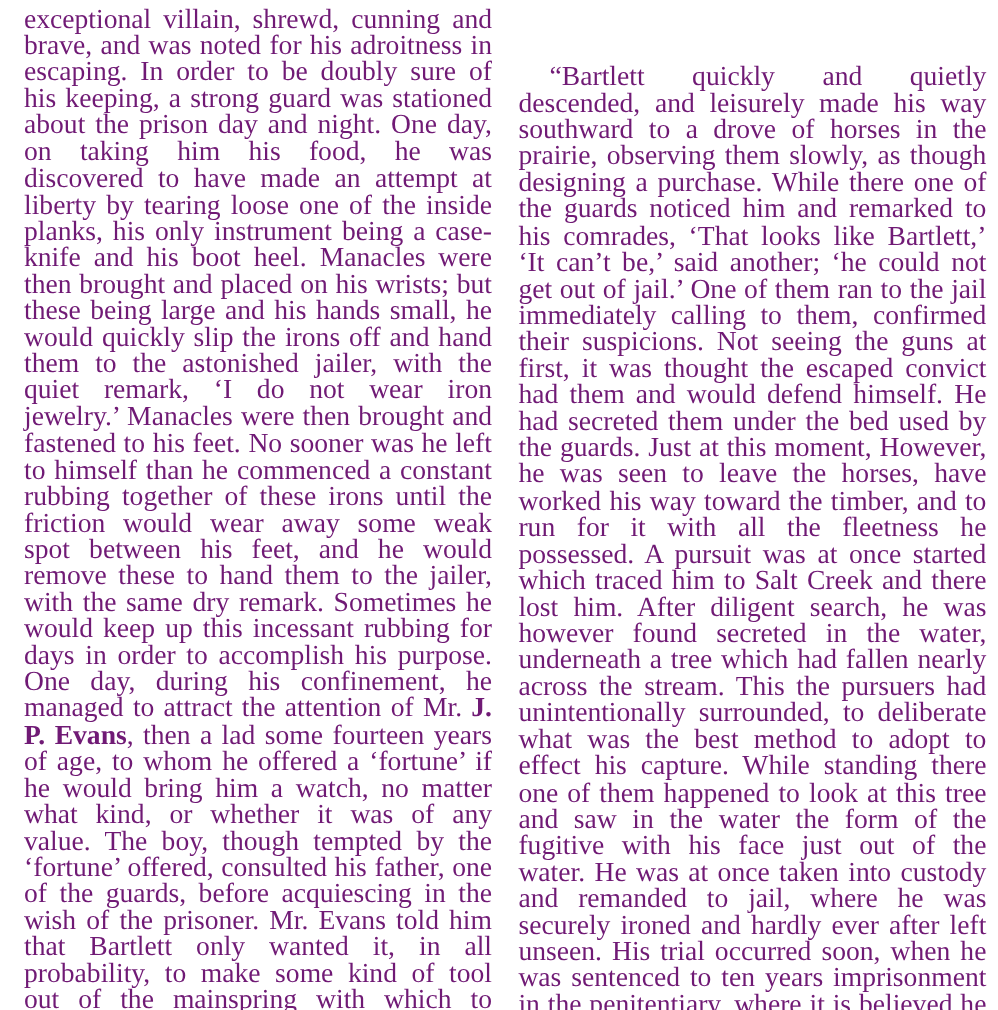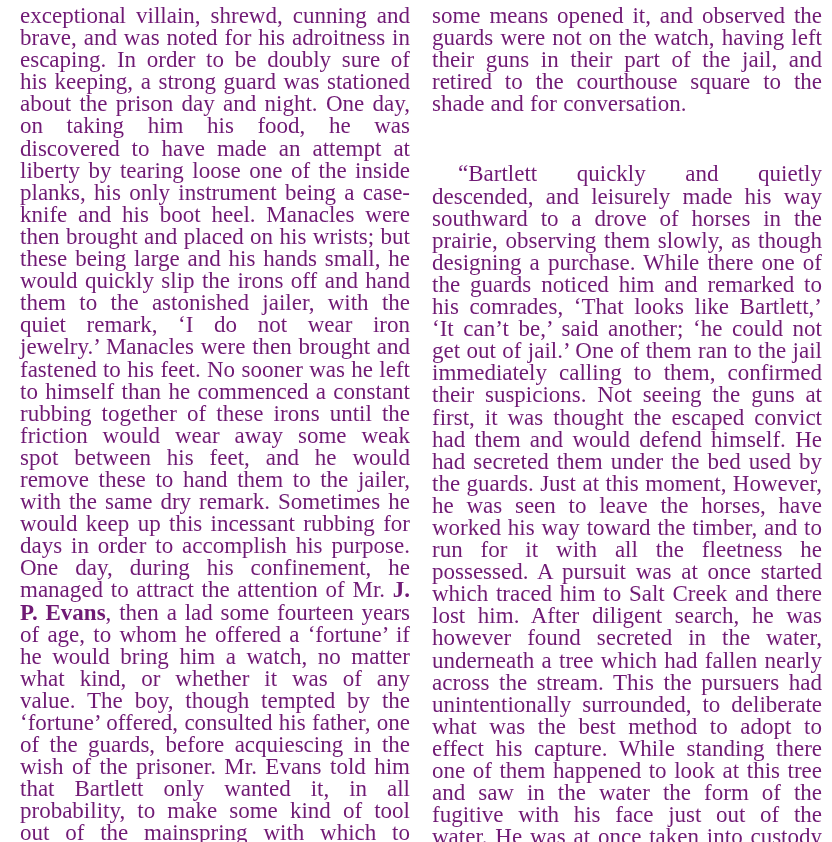--- a/index.html
+++ b/index.html
@@ -45,17 +45,16 @@
 </style>
 </head>
 <body>
 
 <div class="page">
   <div class="columns">
     <div class="text-column">
         <p><span>exceptional villain, shrewd, cunning and brave, and was noted for his adroitness in escaping. In order to be doubly sure of his keeping, a strong guard was stationed about the prison day and night. One day, on taking him his food, he was discovered to have made an attempt at liberty by tearing loose one of the inside planks, his only instrument being a case-knife and his boot heel. Manacles were then brought and placed on his wrists; but these being large and his hands small, he would quickly slip the irons off and hand them to the astonished jailer, with the quiet remark, ‘I do not wear iron jewelry.’ Manacles were then brought and fastened to his feet. No sooner was he left to himself than he commenced a constant rubbing together of these irons until the friction would wear away some weak spot between his feet, and he would remove these to hand them to the jailer, with the same dry remark. Sometimes he would keep up this incessant rubbing for days in order to accomplish his purpose. One day, during his confinement, he managed to attract the attention of Mr. </span><span class="bold">J. P. Evans</span><span>, then a lad some fourteen years of age, to whom he offered a ‘fortune’ if he would bring him a watch, no matter what kind, or whether it was of any value. The boy, though tempted by the ‘fortune’ offered, consulted his father, one of the guards, before acquiescing in the wish of the prisoner. Mr. Evans told him that Bartlett only wanted it, in all probability, to make some kind of tool out of the mainspring with which to effect his release. The watch was accordingly not obtained. Baffled on all hands, Bartlett now determined on his escape, let the difficulties be what they would. The distance between the lower and upper floors was fully twelve feet in height, more than twice the height of the prisoner. By a little practice, and</span></p>
       </div>
     <div class="text-column">
-        <p><span>some means opened it, and observed the guards were not on the watch, having left their guns in their part of the jail, and retired to the courthouse square to the shade and for conversation.</span></p>
         <p class="indent"><span>“Bartlett quickly and quietly descended, and leisurely made his way southward to a drove of horses in the prairie, observing them slowly, as though designing a purchase. While there one of the guards noticed him and remarked to his comrades, ‘That looks like Bartlett,’ ‘It can’t be,’ said another; ‘he could not get out of jail.’ One of them ran to the jail immediately calling to them, confirmed their suspicions. Not seeing the guns at first, it was thought the escaped convict had them and would defend himself. He had secreted them under the bed used by the guards. Just at this moment, However, he was seen to leave the horses, have worked his way toward the timber, and to run for it with all the fleetness he possessed. A pursuit was at once started which traced him to Salt Creek and there lost him. After diligent search, he was however found secreted in the water, underneath a tree which had fallen nearly across the stream. This the pursuers had unintentionally surrounded, to deliberate what was the best method to adopt to effect his capture. While standing there one of them happened to look at this tree and saw in the water the form of the fugitive with his face just out of the water. He was at once taken into custody and remanded to jail, where he was securely ironed and hardly ever after left unseen. His trial occurred soon, when he was sentenced to ten years imprisonment in the penitentiary, where it is believed he died. While there he narrated his manner of escape from the Logan County jail, and also told his listeners that at one time his pursuers were so close upon him he could have seized one of them, Evans, and</span></p>
       </div>
   </div>
 </div>
 
 </body></html>

